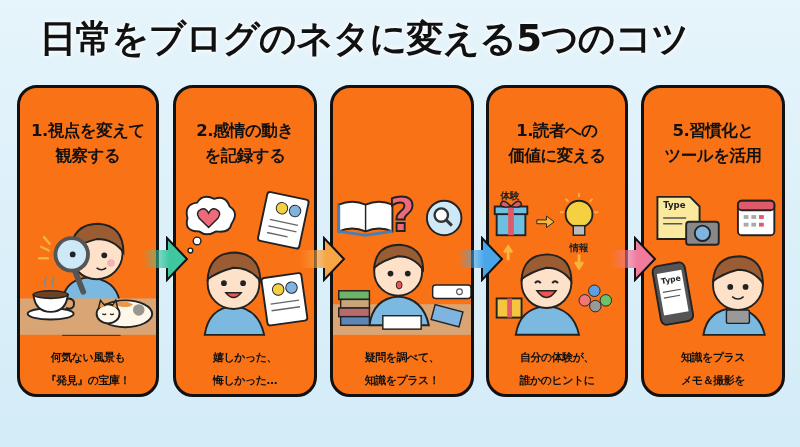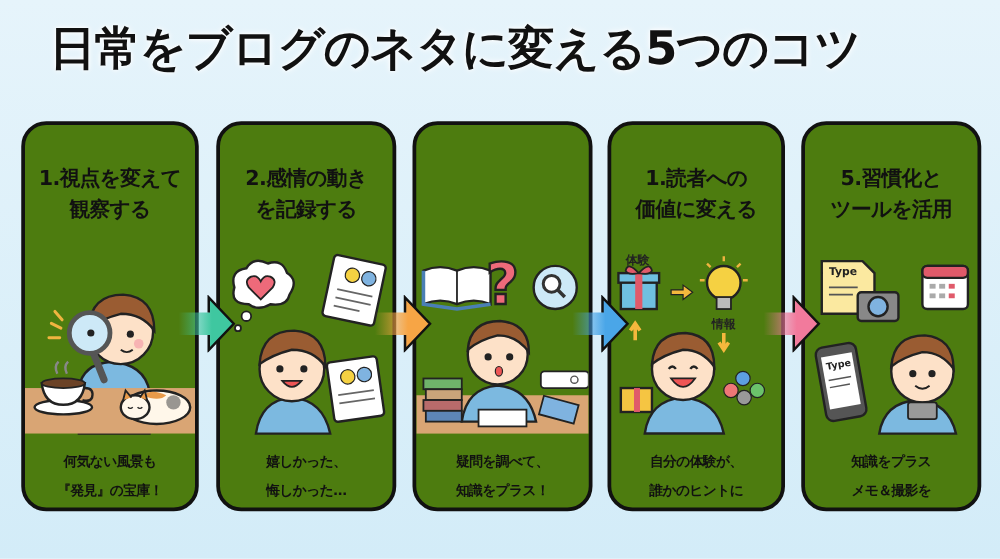--- a/index.html
+++ b/index.html
@@ -9,23 +9,22 @@
     font-family: "DejaVu Sans", "Liberation Sans", sans-serif;
     position: relative;
   }
   .title {
     position: absolute; left: 0; top: 14px; width: 728px; text-align: center;
     font-size: 37px; font-weight: 900; color: #111; letter-spacing: -1px;
     text-shadow: 0 0 3px #fff, 0 0 6px #fff;
   }
   .card {
     position: absolute; top: 85px; height: 312px;
-    background: #4d7c0f; border: 3px solid #111; border-radius: 20px;
+    background: #f97316; border: 3px solid #111; border-radius: 20px;
     overflow: hidden;
-    margin-top: 12px;
   }
   .card-head {
     position: absolute; left: 0; right: 0; top: 30px; text-align: center;
     font-size: 16.5px; font-weight: 800; color: #111; line-height: 25px;
     white-space: pre-line; letter-spacing: -0.5px;
   }
   .card-foot {
     position: absolute; left: 0; right: 0; top: 258px; text-align: center;
     font-size: 11px; font-weight: 800; color: #111; line-height: 23px;
     white-space: pre-line; letter-spacing: -0.5px;

